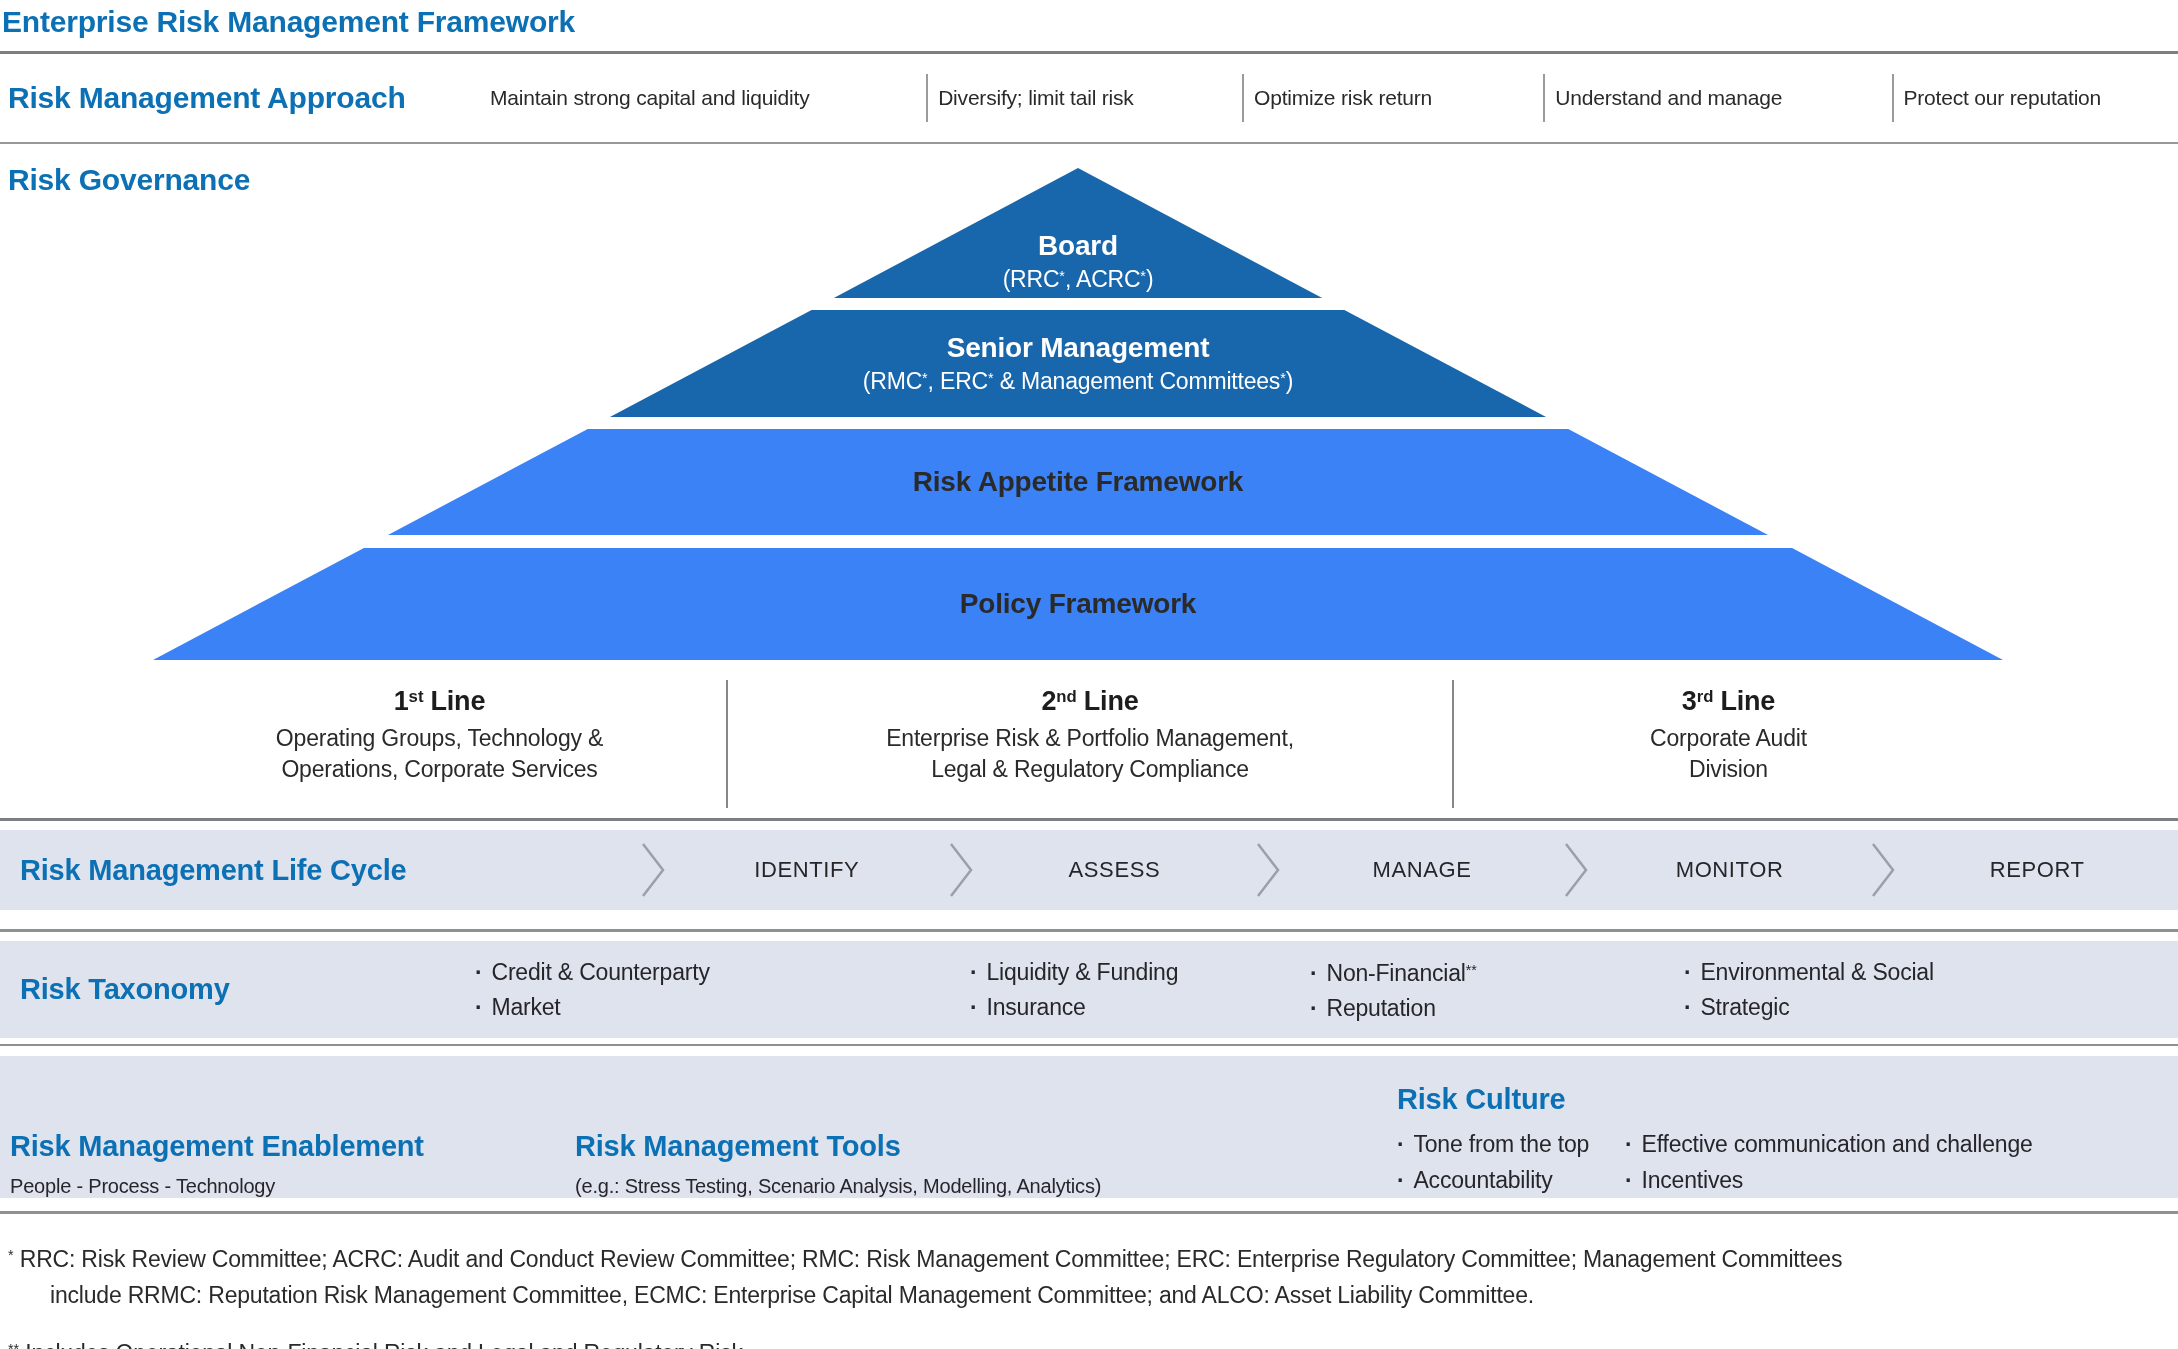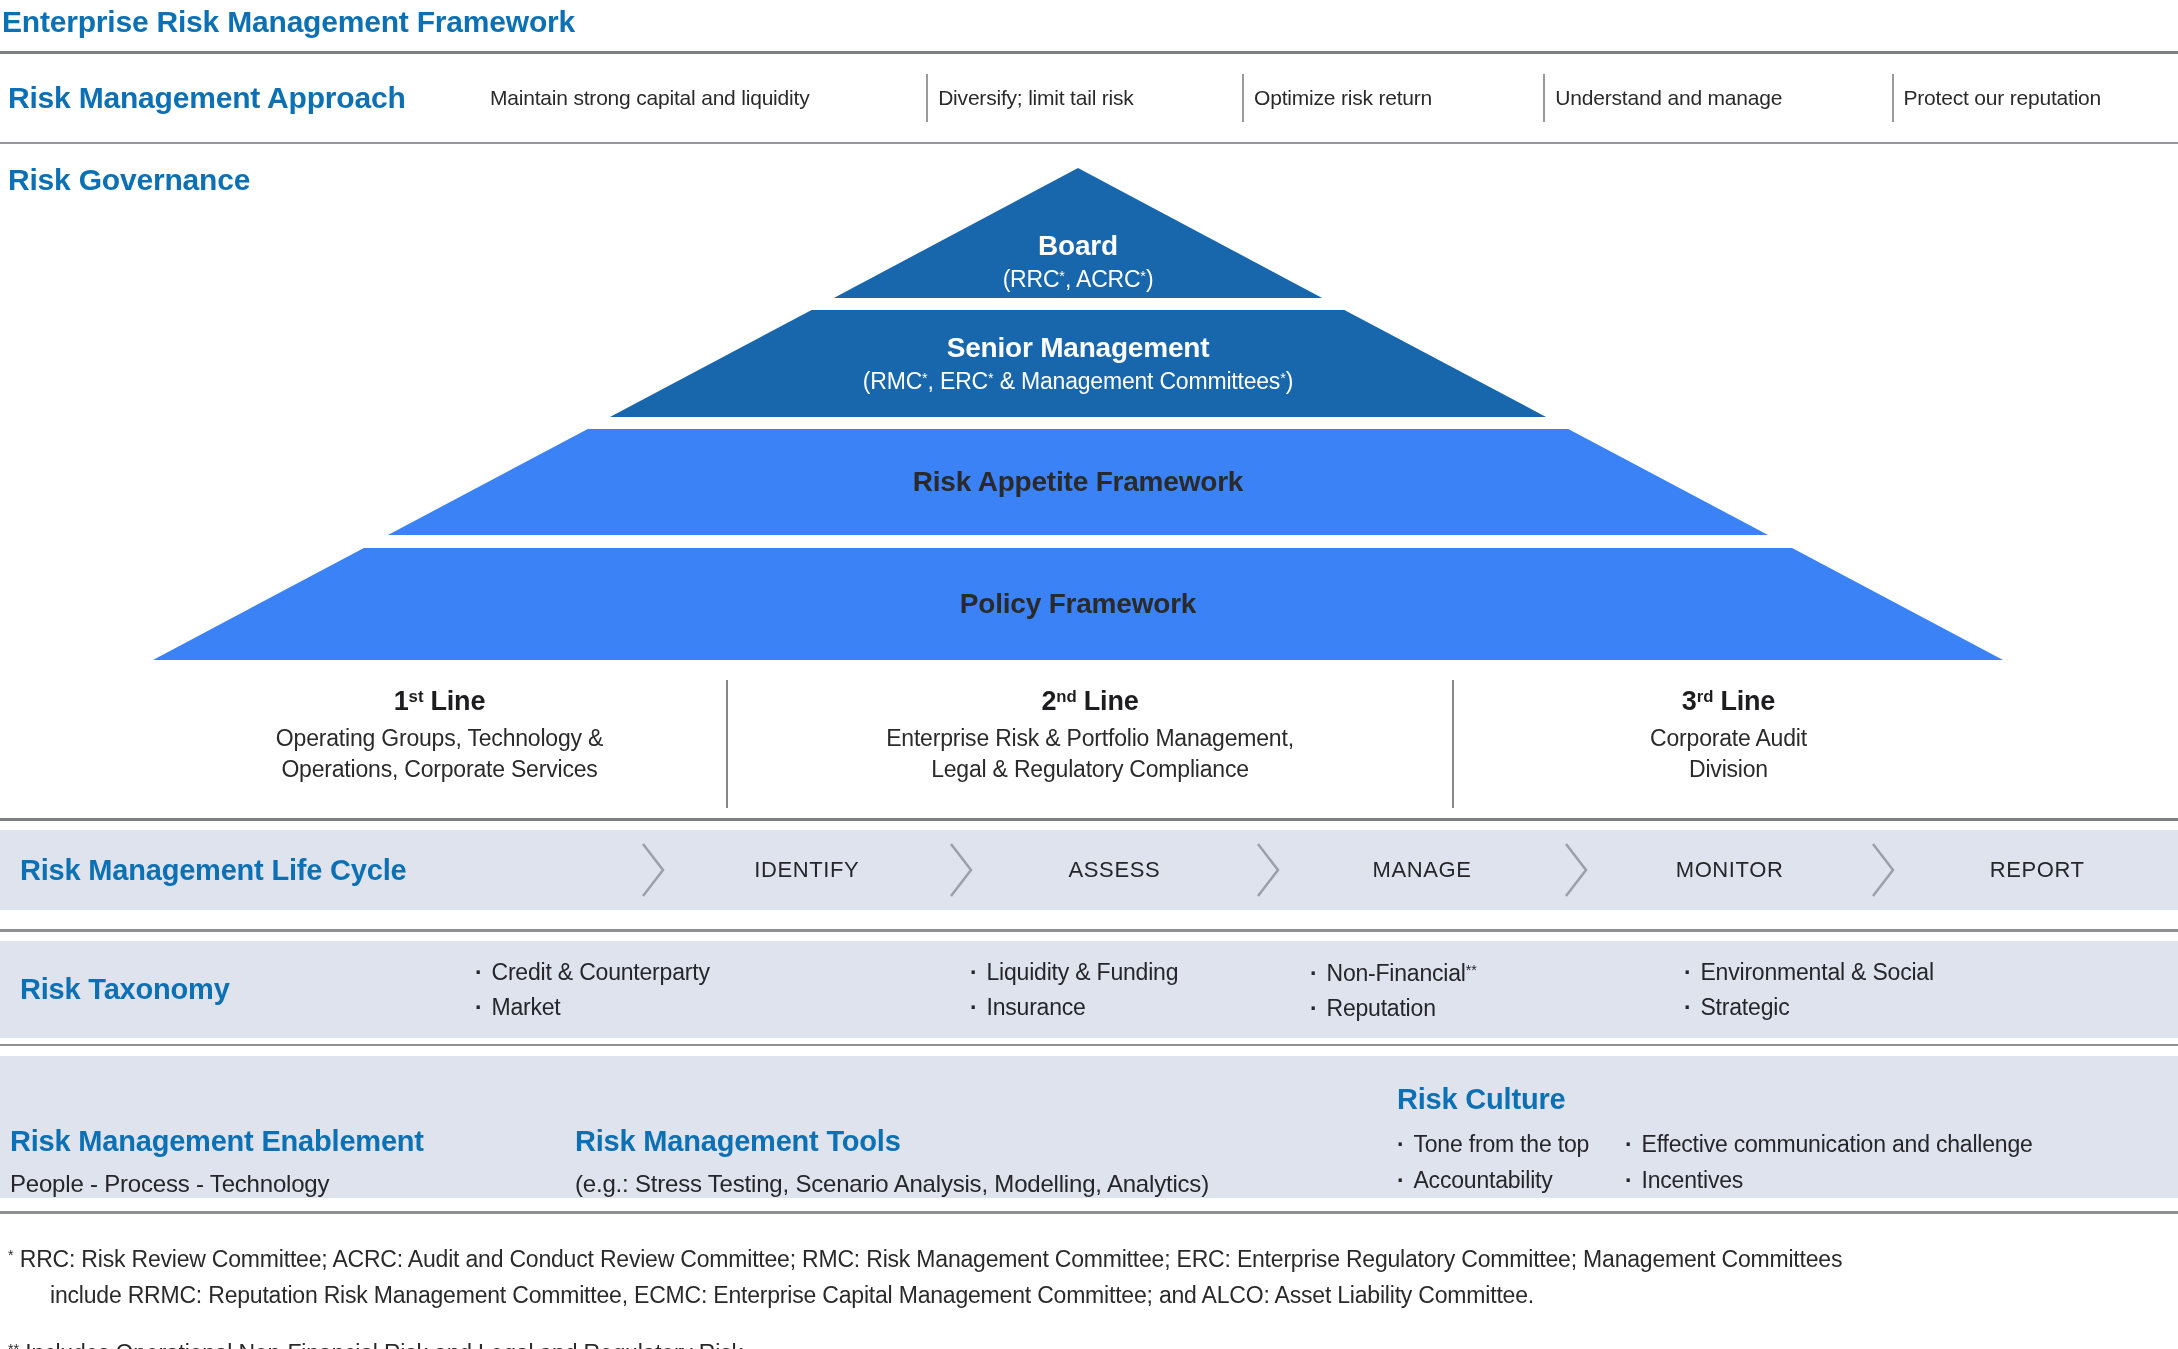--- a/index.html
+++ b/index.html
@@ -66,21 +66,21 @@
   .tax-col { font-size:23px; line-height:35px; color:#26262a; }
   .tc1 { flex:0 0 495px; } .tc2 { flex:0 0 340px; } .tc3 { flex:0 0 374px; } .tc4 { flex:1; }
   .bullet::before { content:"·"; font-weight:bold; margin-right:9px; }
 
   .enablement { top:1056px; height:142px; display:flex;align-items:flex-end; }
   .en-sec { padding-top:16px; }
   .es1 { flex:0 0 528px; padding-left:10px; }
   .es2 { flex:0 0 821px; padding-left:45px; }
   .es3 { flex:1; padding-left:44px; }
   .en-heading { font-size:29px; font-weight:bold; color:#0c70b4; }
-  .en-sub { font-size:24px; margin-top:12px; color:#26262a; }
+  .en-sub { font-size:20px; margin-top:12px; color:#26262a; }
   .vsep { width:2px; background:#85878a; margin:8px 0; flex:0 0 2px; }
   .culture-cols { display:flex; gap:36px; margin-top:10px; }
   .culture-col { font-size:23px; line-height:36px; color:#26262a; }
 
   
   .footnotes { position:absolute; left:8px; top:1237px; right:16px; font-size:23px; color:#2a2a2a; }
   .fn-line { line-height:36px; }
   .fn-indent { padding-left:42px; line-height:36px; }
   .fn2 { margin-top:18px; }
   .fn-sup { font-size:0.62em; vertical-align:0.5em; letter-spacing:0; }

